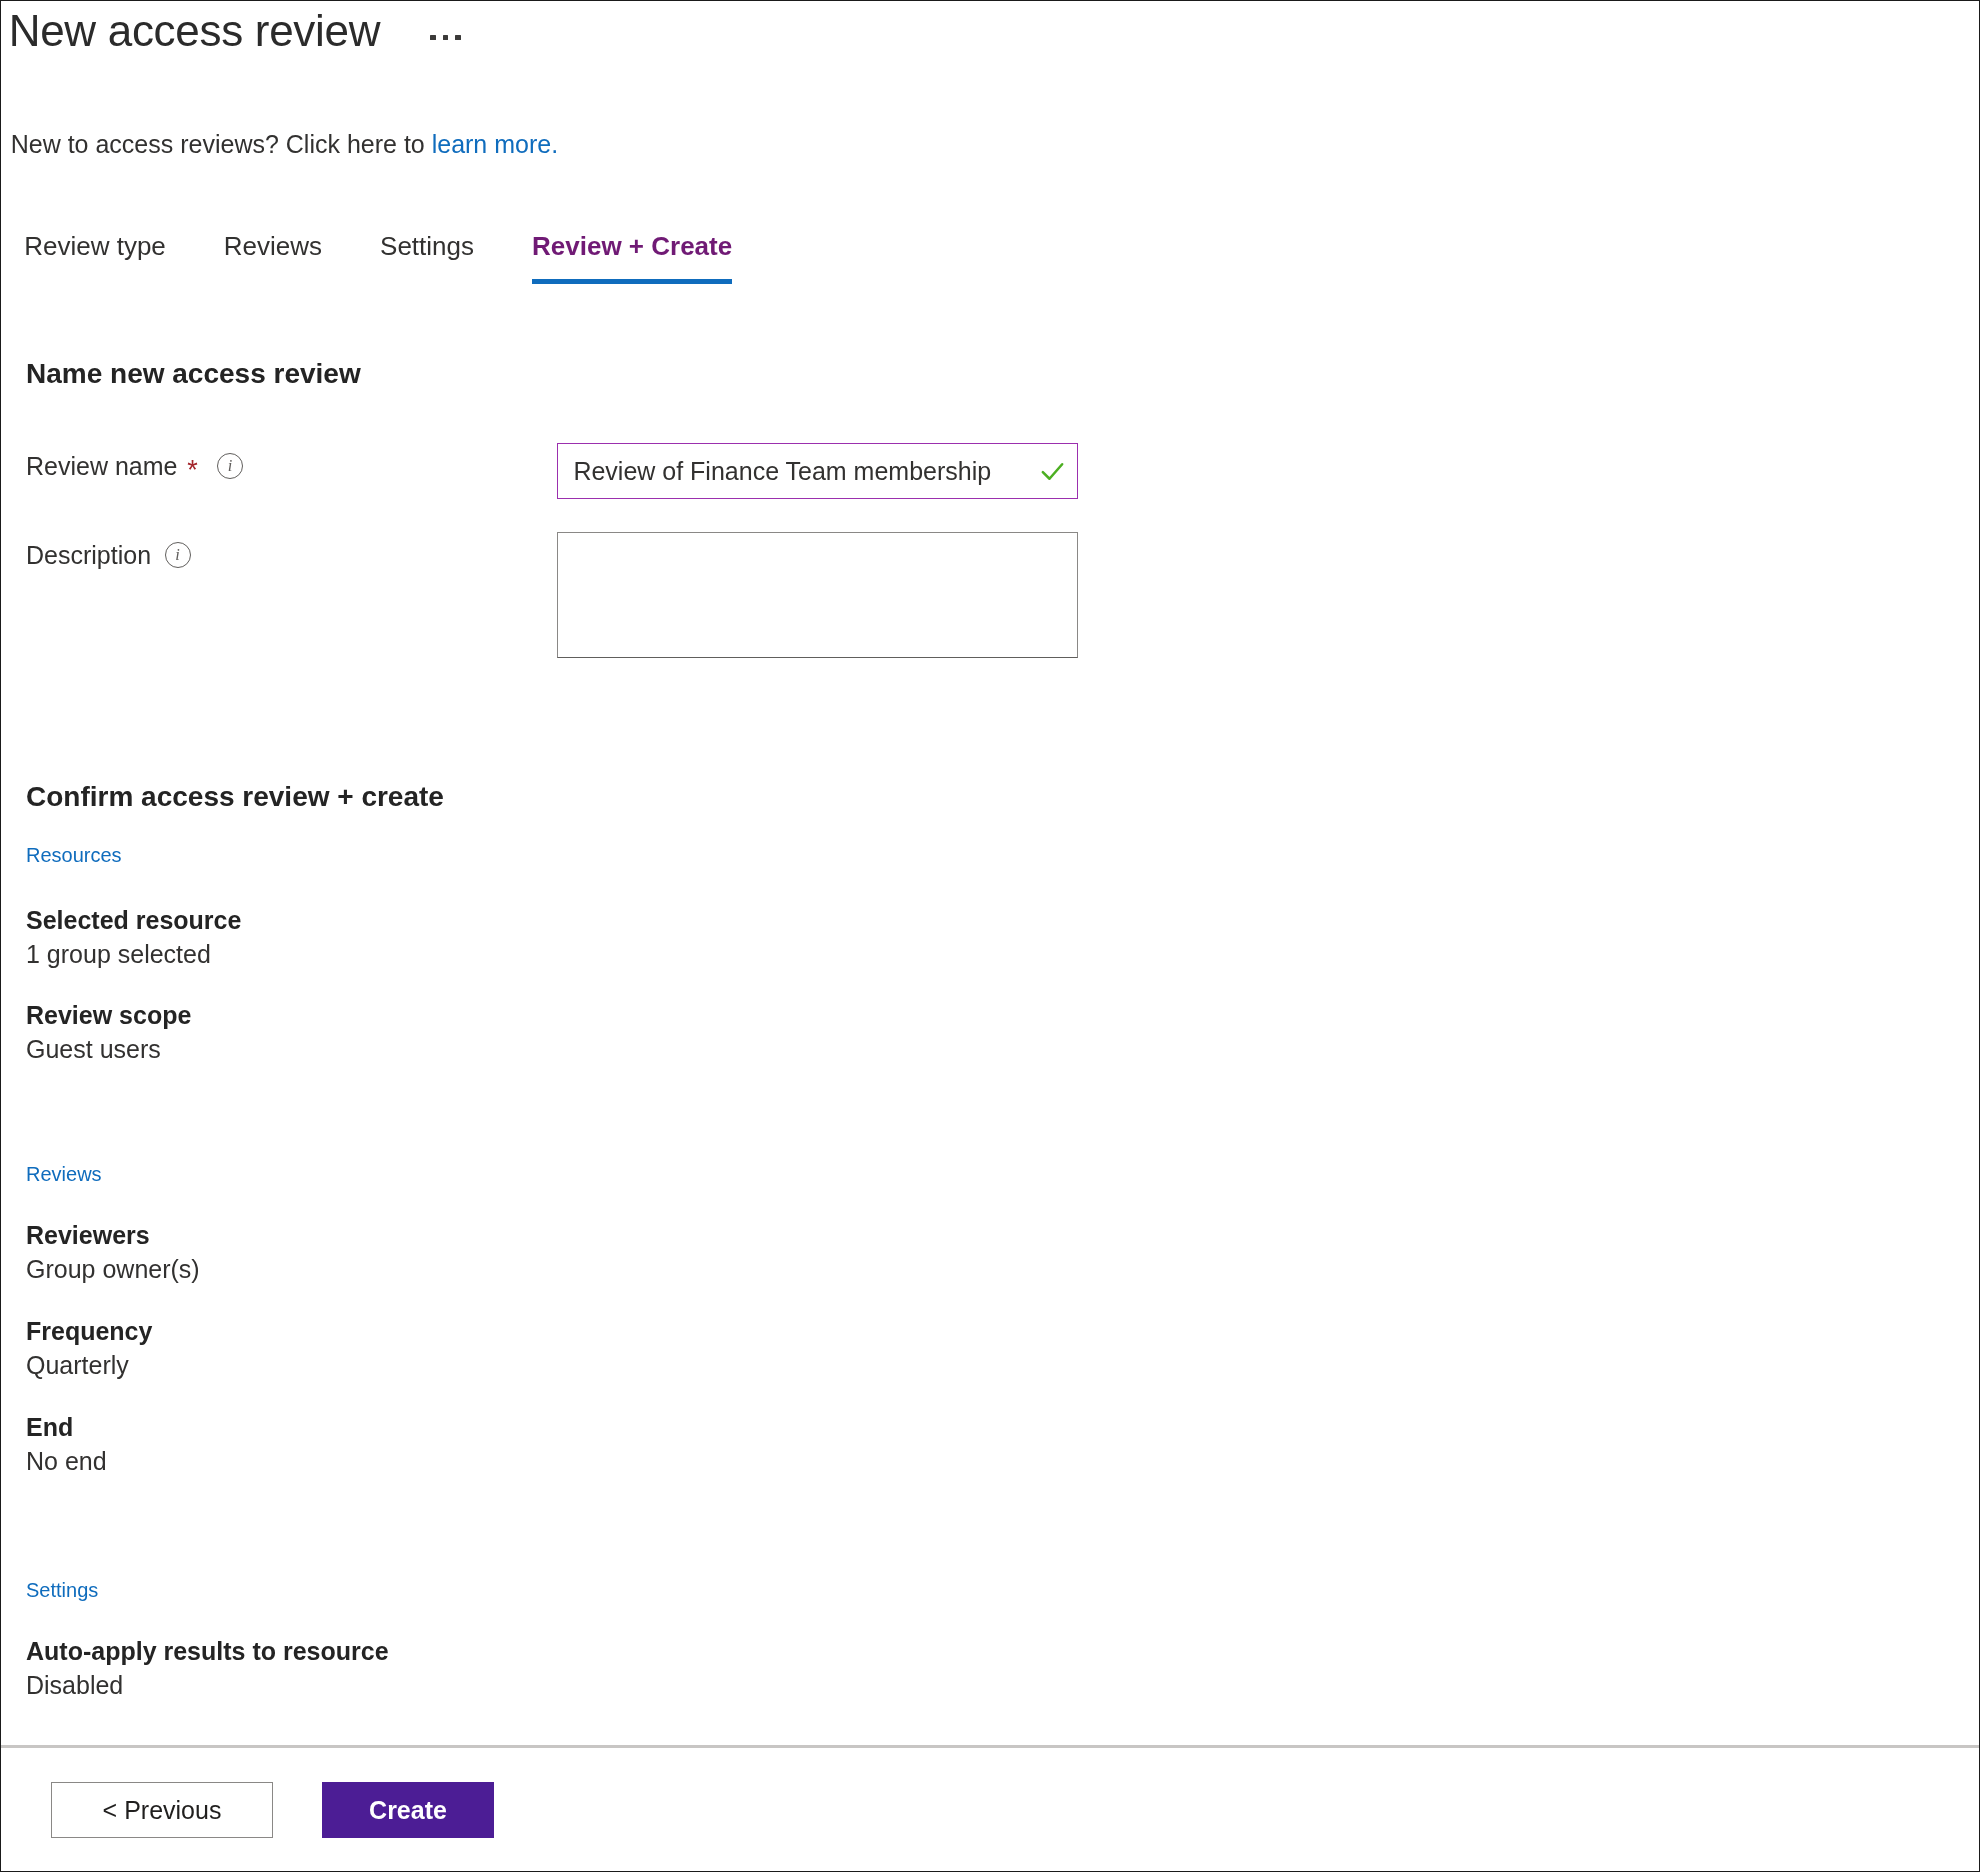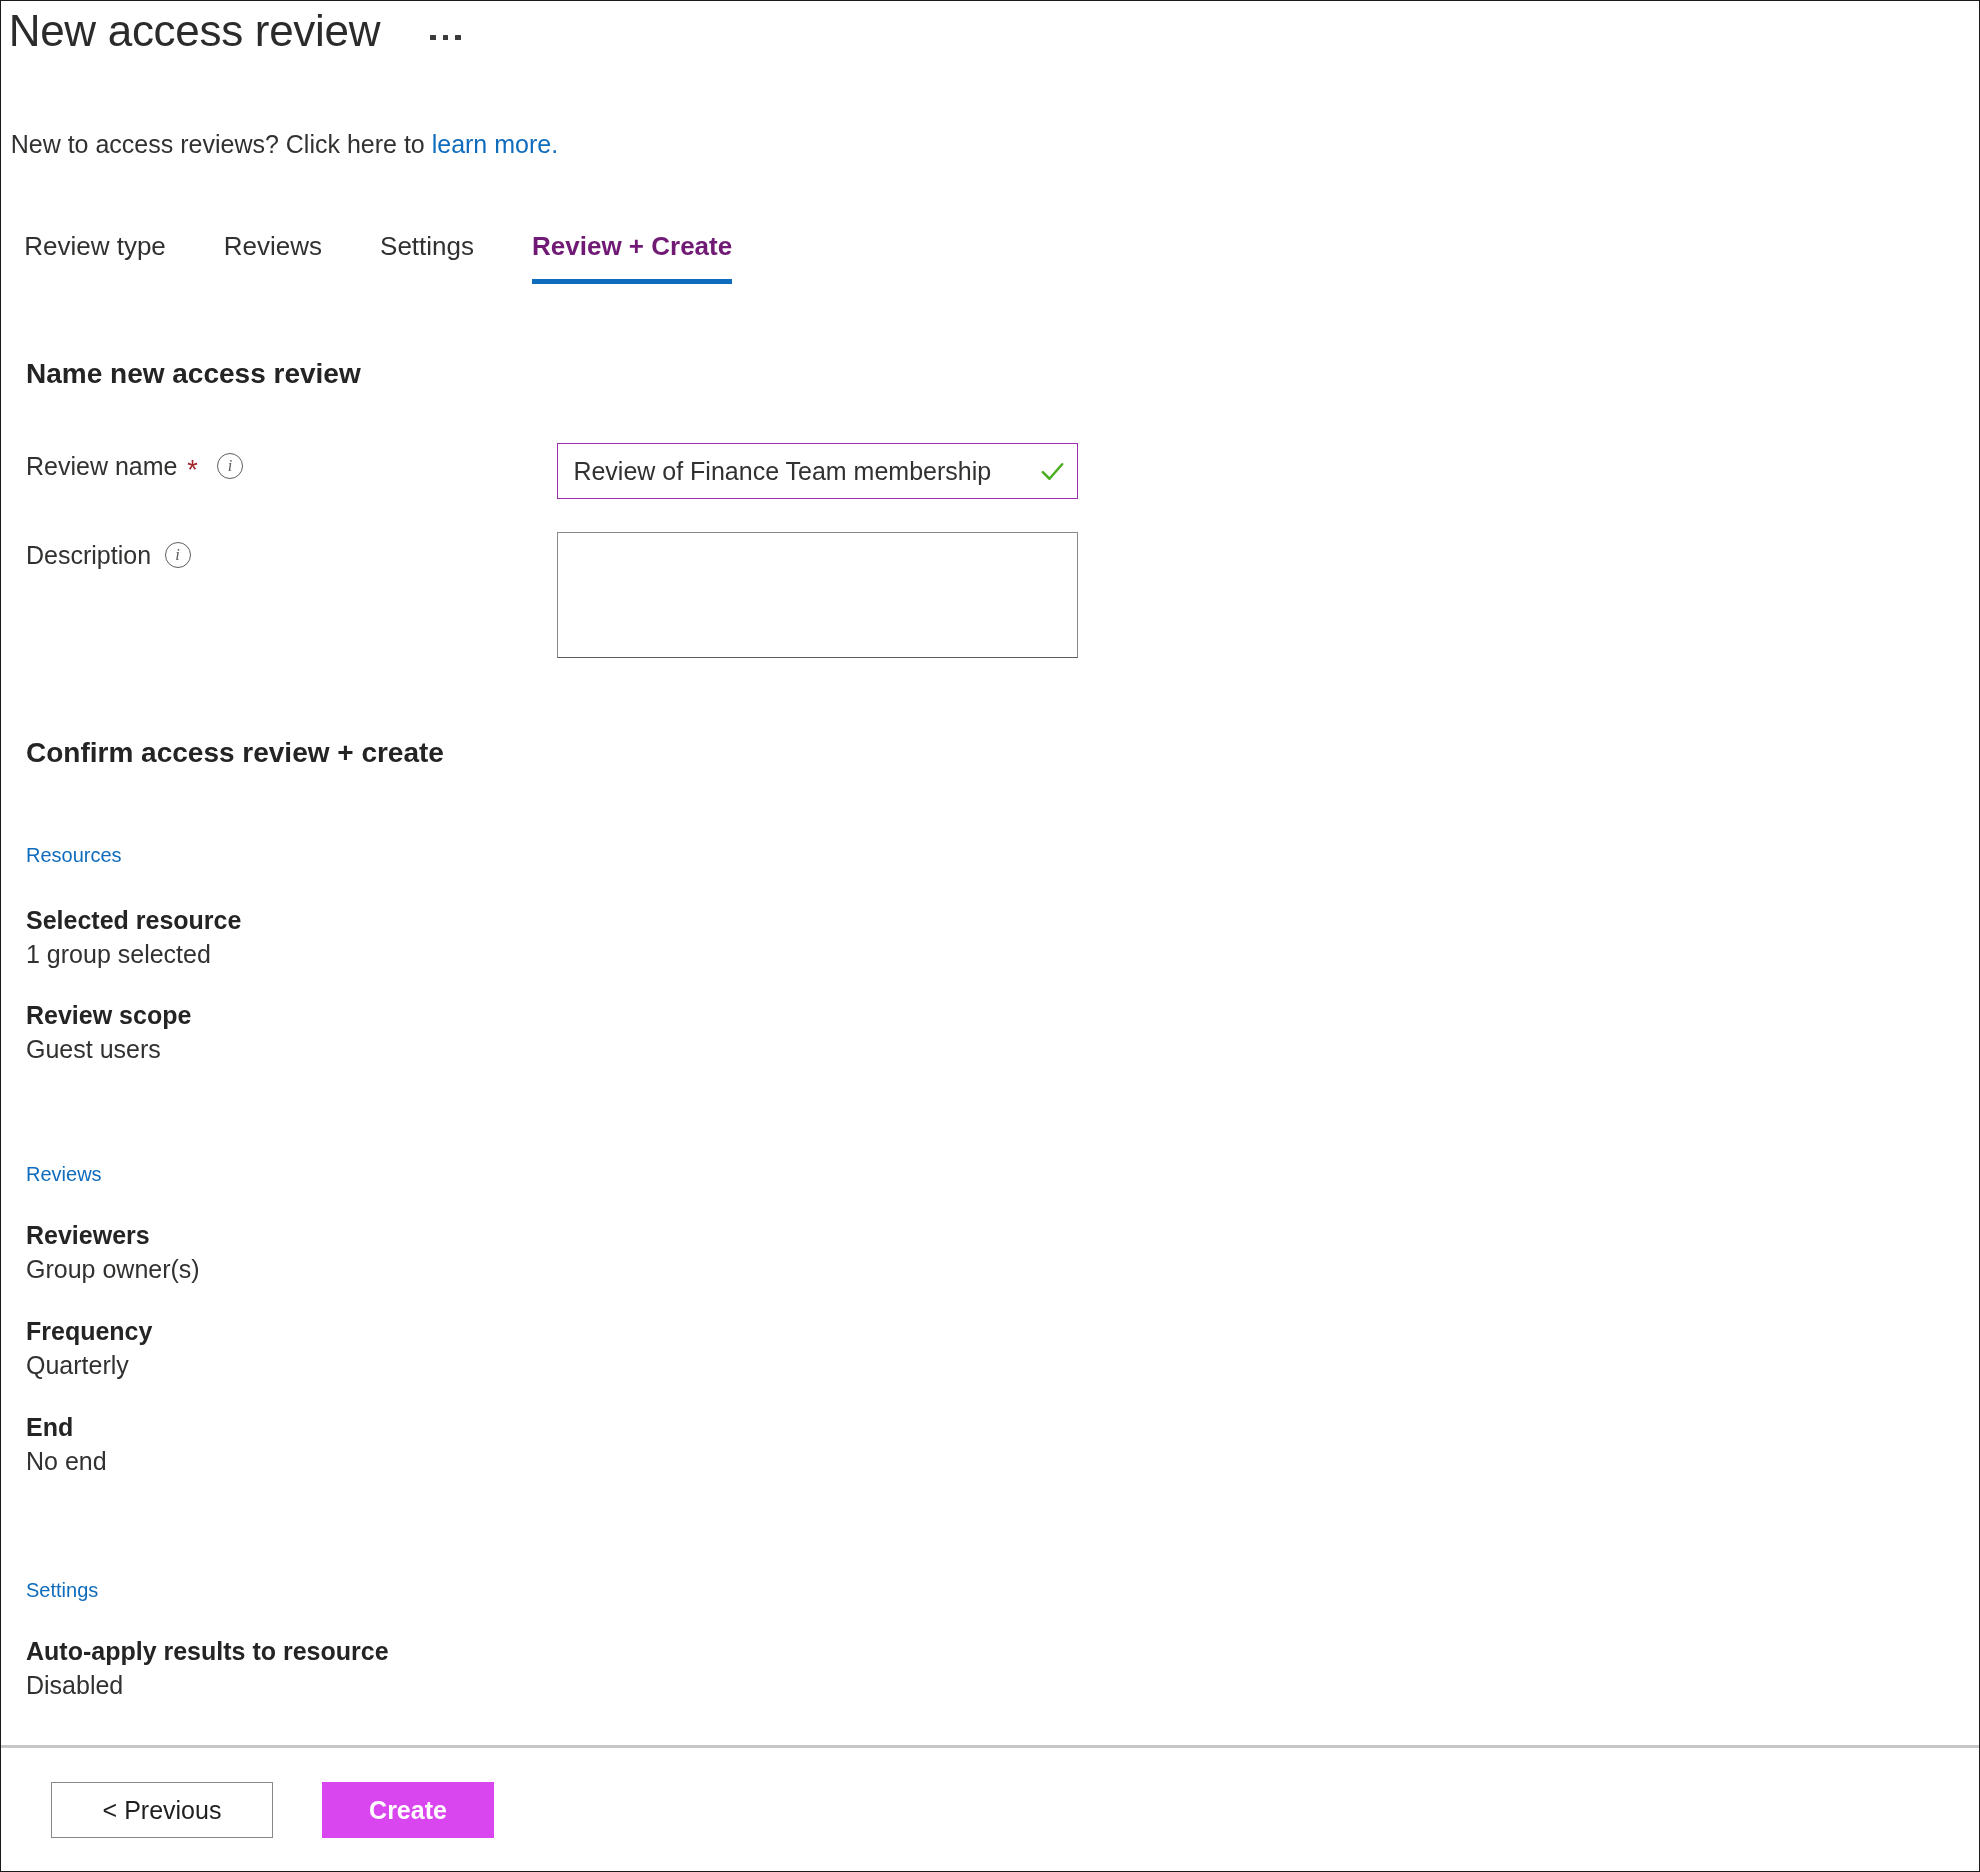--- a/index.html
+++ b/index.html
@@ -112,21 +112,21 @@
   
   .section-heading {
     position: absolute;
     left: 25px;
     font-size: 28px;
     font-weight: 700;
     color: #242424;
     white-space: nowrap;
   }
   #heading-name { top: 357px; }
-  #heading-confirm { top: 736px; }
+  #heading-confirm { top: 780px; }
 
   
   .form-row {
     position: absolute;
     left: 25px;
     display: flex;
     align-items: flex-start;
   }
   #row-review-name { top: 442px; }
   #row-description { top: 531px; }
@@ -273,21 +273,21 @@
     min-width: 222px;
     height: 56px;
     background: #ffffff;
     border: 1.9px solid #8a8886;
     color: #201f1e;
     padding: 0 19px;
   }
   .btn-primary {
     min-width: 172px;
     height: 56px;
-    background: #d946ef;
+    background: #4c1d95;
     border: none;
     color: #ffffff;
     font-weight: 700;
     padding: 0 23px;
   }
 </style>
 </head>
 <body>
 
 <div id="page">

